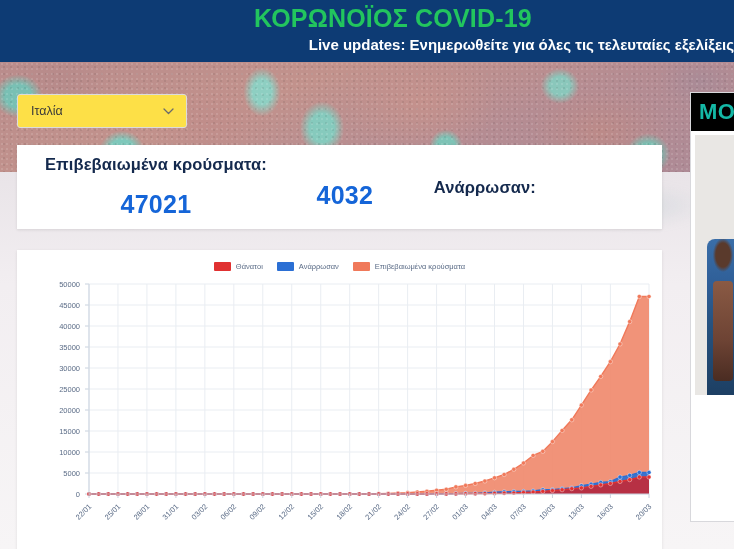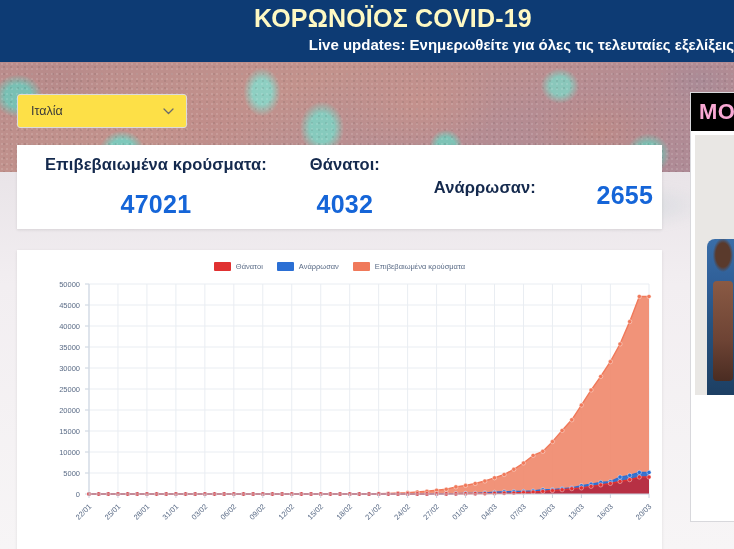--- a/index.html
+++ b/index.html
@@ -64,21 +64,21 @@
   #site-header {
     position: absolute;
     left: 0; top: 0; width: 734px; height: 62px;
     background: #0d3b74;
     overflow: hidden;
   }
   #header-title {
     position: absolute;
     left: 0; top: 4px; width: 100%;
     text-align: center;
-    color: #fef9c3;
+    color: #22c55e;
     font-size: 25px;
     font-weight: bold;
     letter-spacing: 0.2px;
     padding-left: 52px;
     white-space: nowrap;
   }
   #header-subtitle {
     position: absolute;
     left: 0; top: 36px; width: 100%;
     text-align: right;
@@ -208,21 +208,21 @@
   }
   #ad-banner {
     position: absolute;
     left: 0; top: 0; width: 100%; height: 38px;
     background: #000000;
     display: flex;
     align-items: center;
     padding-left: 8px;
   }
   #ad-banner-text {
-    color: #f9a8d4;
+    color: #14b8a6;
     font-size: 22px;
     font-weight: bold;
     letter-spacing: 0.5px;
     white-space: nowrap;
     text-align: center;
   }
   #ad-body {
     position: absolute;
     left: 4px; top: 42px; width: 48px; height: 260px;
     background: #e9e7e4;
@@ -270,28 +270,26 @@
     </svg>
   </span>
 </div>
 
 <div id="stats-card">
   <div class="stat-block confirmed">
     <div class="stat-label">Επιβεβαιωμένα κρούσματα:</div>
     <div class="stat-value">47021</div>
   </div>
   <div class="stat-block deaths">
-    <div class="stat-label">Θάνατοι:</div>
     <div class="stat-value">4032</div>
   </div>
   <div class="stat-block recovered">
     <div class="stat-label">Ανάρρωσαν:</div>
   </div>
   <div class="stat-block critical">
-    <div class="stat-value">2655</div>
   </div>
 </div>
 
 <div id="chart-card">
 
   <div id="chart-legend">
       <div class="legend-item">
         <span class="legend-swatch" style="background: rgb(224, 49, 49);"></span>
         <span class="legend-label">Θάνατοι</span>
       </div>

